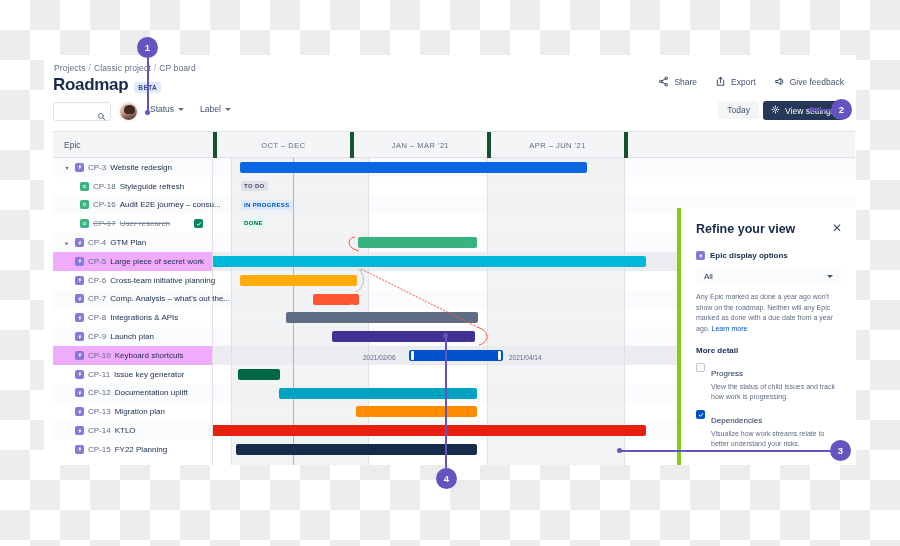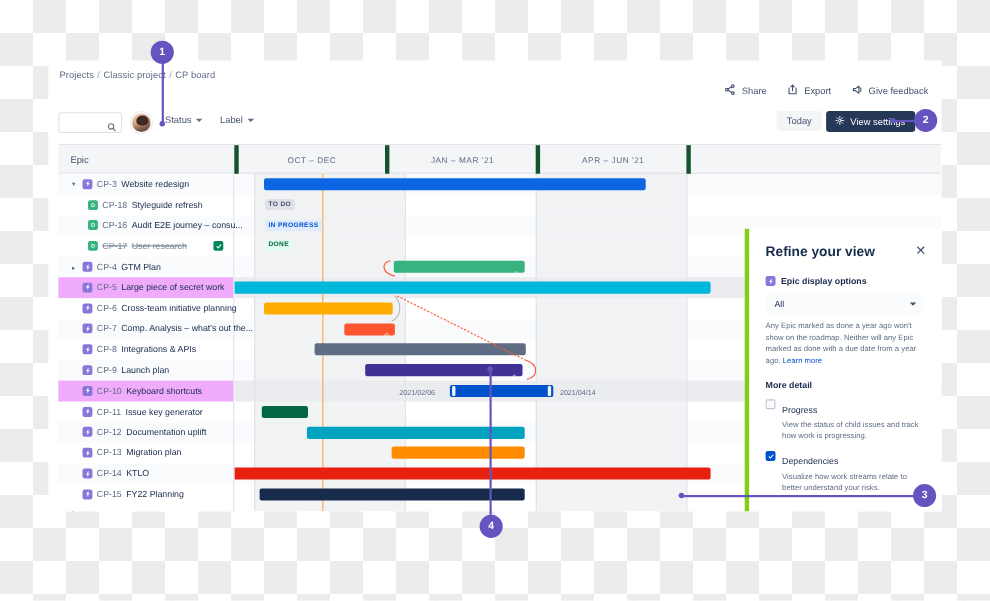--- a/index.html
+++ b/index.html
@@ -28,21 +28,21 @@
   .title { font-size:17px; font-weight:700; color:#172b4d; letter-spacing:-.3px;}
   .beta { background:#deebff; color:#3b4b8c; font-size:6.5px; font-weight:700; letter-spacing:.4px;
           padding:2px 4px; border-radius:2px; position:relative; top:2px;}
 
   
   .hdr-actions { position:absolute; right:12px; top:21px; display:flex; align-items:center; gap:18px;}
   .hact { display:flex; align-items:center; gap:5px; font-size:8.5px; color:#42526e; cursor:pointer;}
   .hact svg { display:block; }
 
   
-  .toolbar { position:absolute; left:9px; top:47px; right:24px; height:20px; }
+  .toolbar { position:absolute; left:9px; top:47px; right:12px; height:20px; }
   .search-box { position:absolute; left:0; top:0; width:58px; height:19px; border:1px solid #dfe1e6;
                 border-radius:3px; background:#fff;}
   .search-box .mg { position:absolute; right:4px; top:4px; }
   .avatar { position:absolute; left:66px; top:0; width:19px; height:19px; border-radius:50%;
             border:1.5px solid #fff; overflow:hidden;
             background:linear-gradient(160deg,#f1d9c9 0%,#d9a98b 42%,#7a5a47 75%,#4b3a30 100%);
             box-shadow:0 0 0 1px #ebecf0;}
   .avatar::after{content:"";position:absolute;left:4px;top:2px;width:11px;height:9px;border-radius:50% 50% 40% 40%;
             background:#3d2b22;}
   .dropdown { position:absolute; top:2px; font-size:8.5px; color:#42526e; display:flex; align-items:center; gap:4px; cursor:pointer;}
@@ -132,20 +132,24 @@
 </style>
 </head>
 <body>
 
 <div id="app">
 
   <div class="bc">
     <span>Projects</span><span class="sep">/</span><span>Classic project</span><span class="sep">/</span><span>CP board</span>
   </div>
 
+  <div class="title-row">
+    <span class="title">Roadmap</span>
+    <span class="beta">BETA</span>
+  </div>
 
   <div class="hdr-actions">
     <div class="hact">
       <span>
           <svg width="11" height="11" viewBox="0 0 24 24" fill="none" stroke="#42526e" stroke-width="2.2" stroke-linecap="round">
             <circle cx="18" cy="5" r="2.6"></circle>
             <circle cx="6" cy="12" r="2.6"></circle>
             <circle cx="18" cy="19" r="2.6"></circle>
             <line x1="8.3" y1="10.8" x2="15.7" y2="6.2"></line>
             <line x1="8.3" y1="13.2" x2="15.7" y2="17.8"></line>

